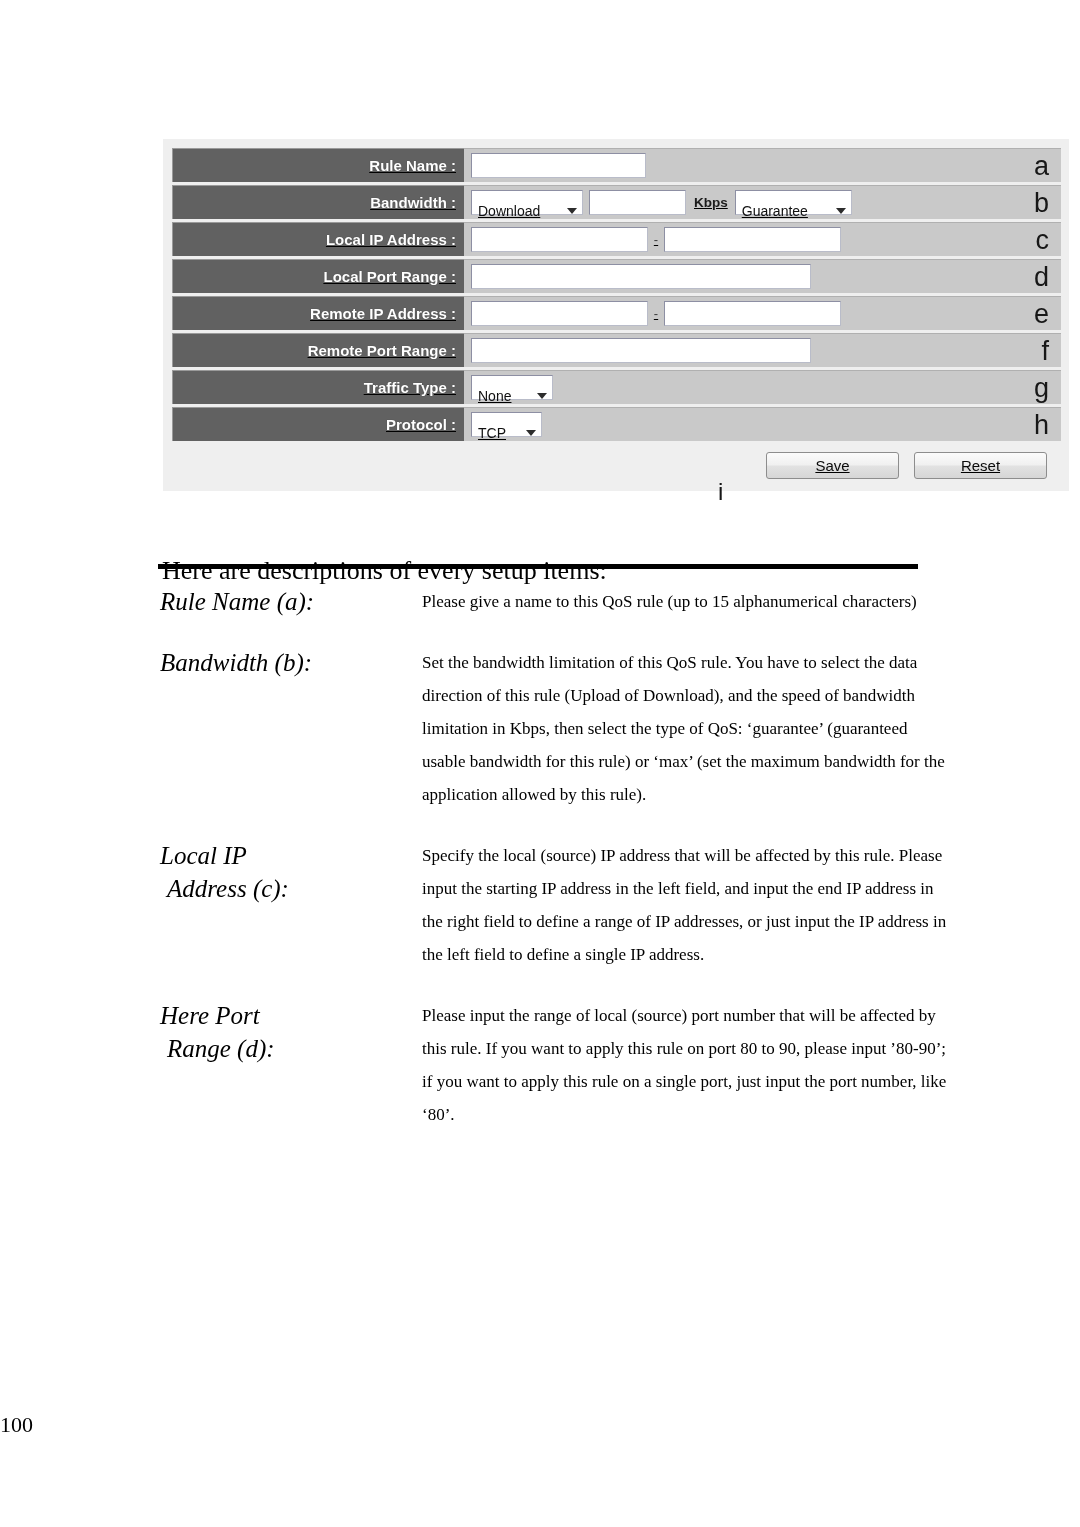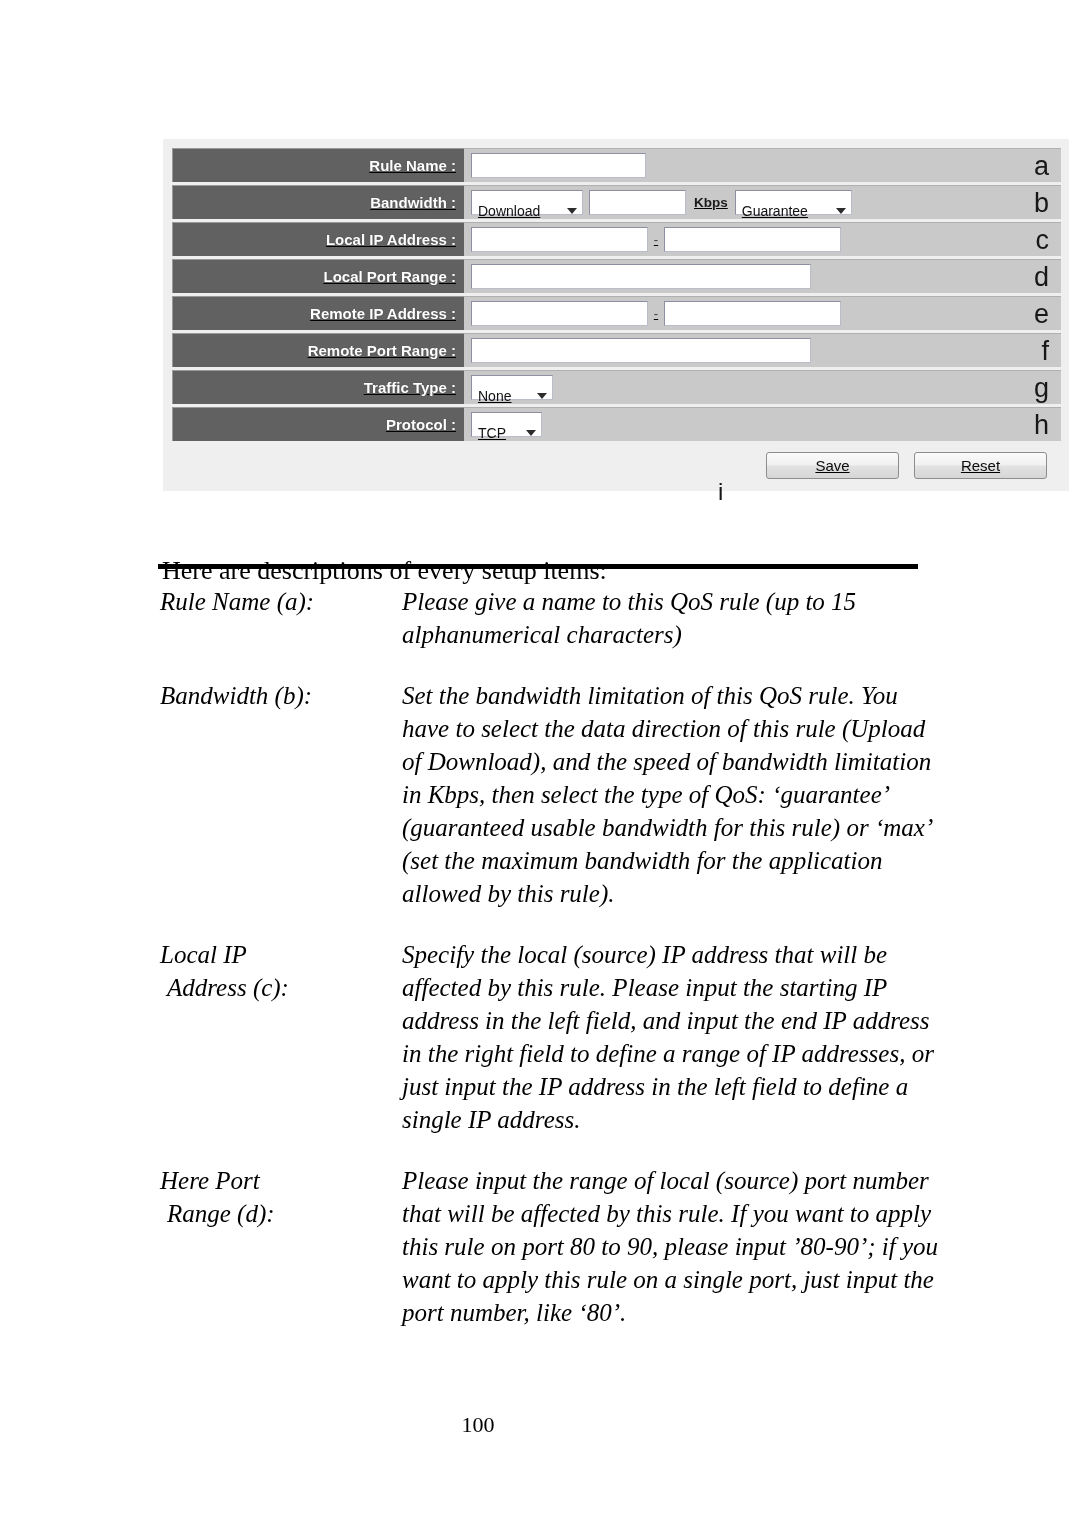--- a/index.html
+++ b/index.html
@@ -171,43 +171,41 @@
   }
   .defs {
     position: absolute;
     left: 160px;
     top: 585px;
     width: 790px;
   }
   .def {
     display: flex;
     margin-bottom: 28px;
+    gap: 48px;
   }
   .def .term {
     flex: 0 0 214px;
     font-style: italic;
     font-size: 25px;
     line-height: 33px;
     color: #000;
   }
   .def .desc {
     flex: 1 1 auto;
-    font-style: italic;
-    font-size: 25px;
+    font-size: 17px;
     line-height: 33px;
     color: #000;
-    margin-left: 28px;
   }
   .term .l2 { display: block; margin-left: 7px; }
   .pagenum {
     position: absolute;
     left: 0;
     top: 1412px;
     width: 956px;
-    text-align: center;
     font-size: 22px;
     color: #000;
   }
 </style>
 </head>
 <body>
 
 <div class="shot">
 
   <div class="frow">

